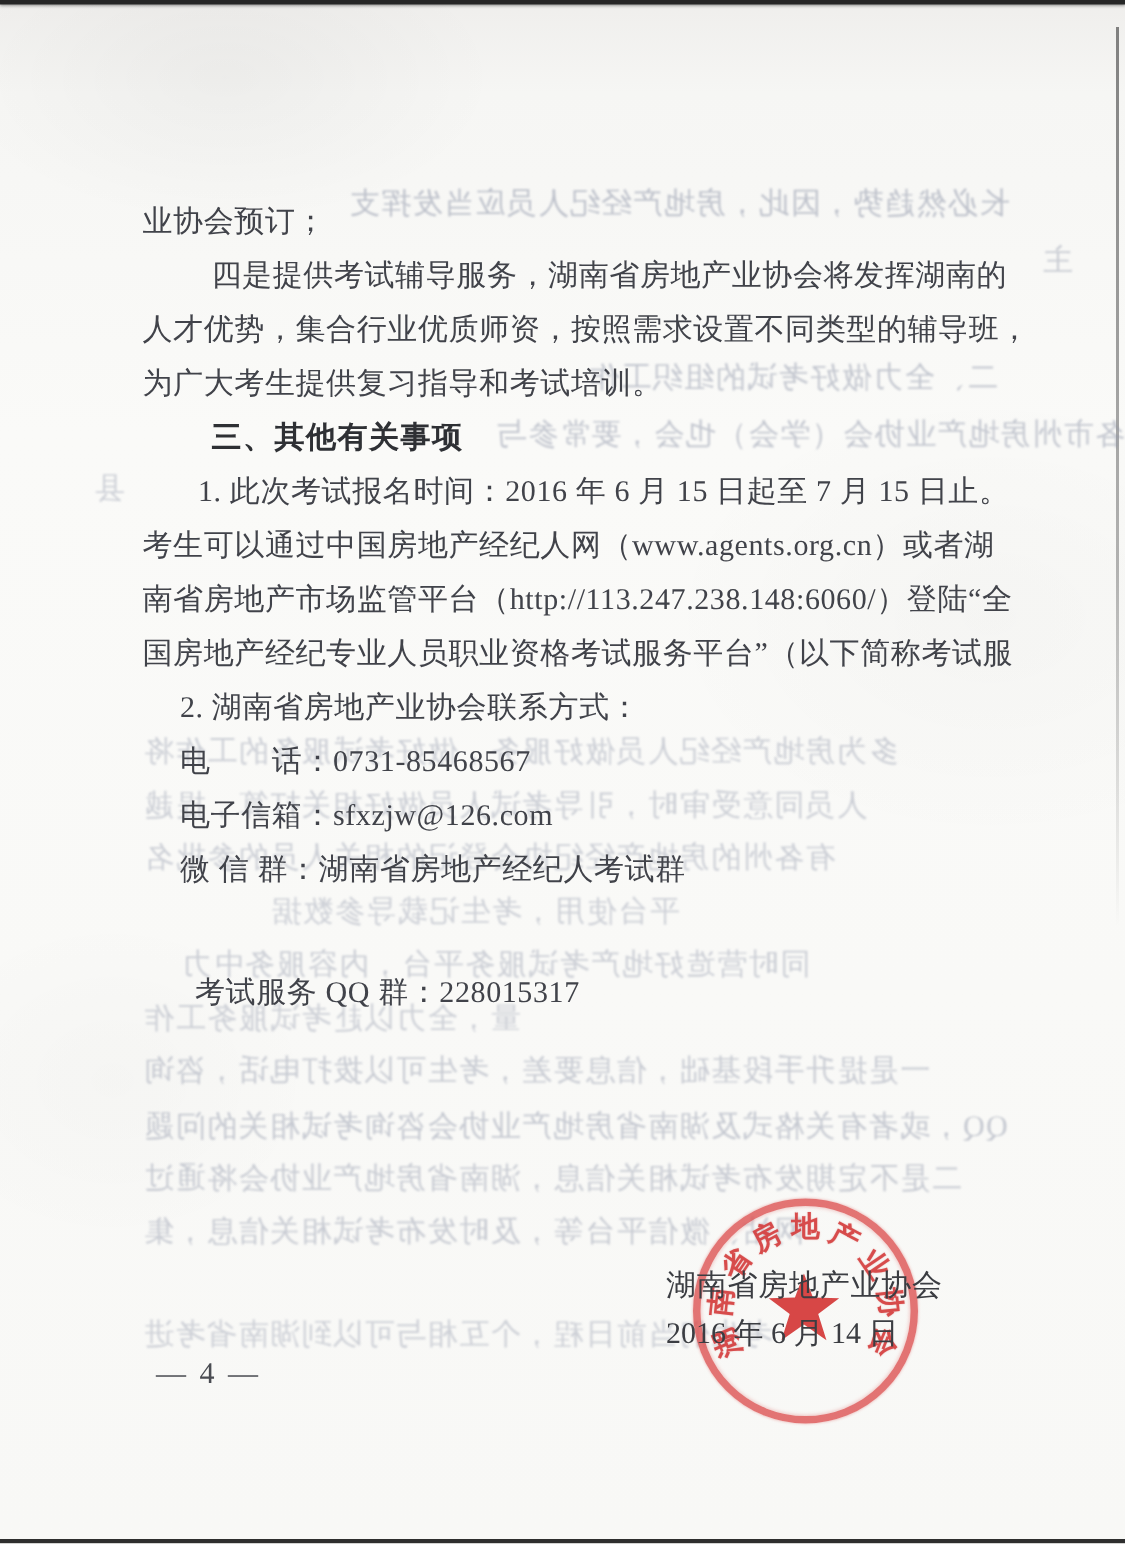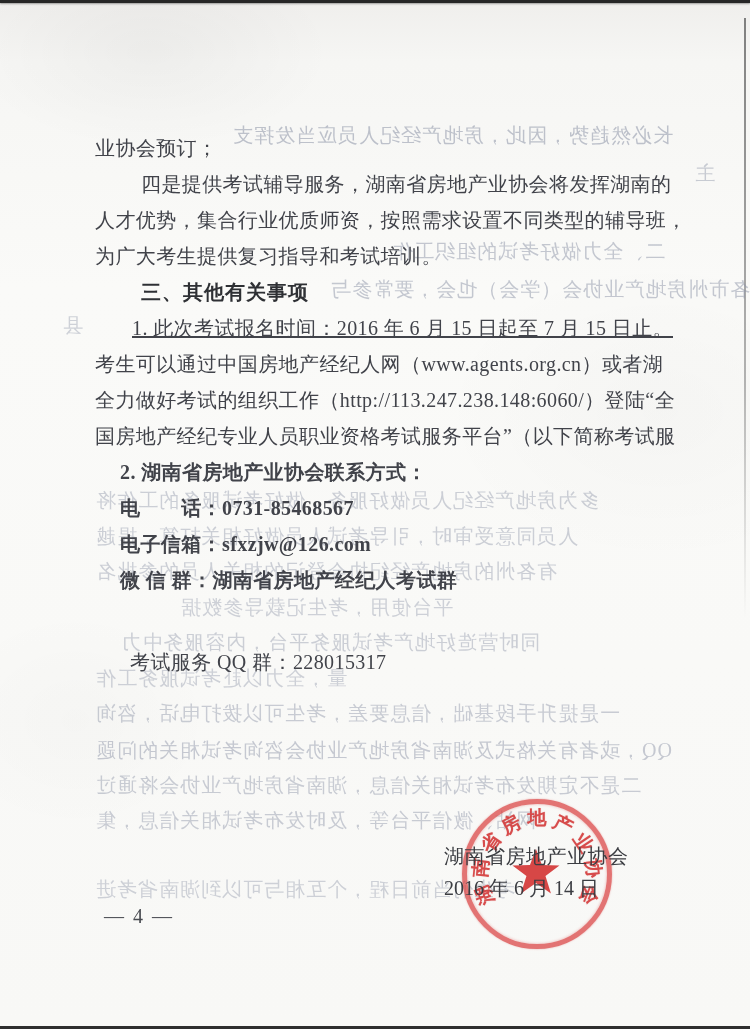--- a/index.html
+++ b/index.html
@@ -22,24 +22,24 @@
   .bleed{
     position:absolute;display:inline-block;white-space:nowrap;
     font-size:20px;letter-spacing:1px;color:#8e95a8;
     transform:scaleX(-1);transform-origin:center;filter:blur(0.7px);
   }
   
   #body-lines{position:absolute;left:95px;top:130px;width:575px;}
   .line{height:36px;line-height:36px;white-space:nowrap;font-size:20px;color:#41434a;letter-spacing:0.4px;}
   .line.flush{padding-left:0;}
   .line.indent{padding-left:46px;}
-  .line.item{padding-left:37px;text-decoration:underline;}
+  .line.item{padding-left:37px;}
   .line.heading{padding-left:46px;font-weight:700;color:#2e3034;
     font-family:Liberation Serif, serif;letter-spacing:1px;font-size:20px;}
-  .line.contact{padding-left:25px;font-weight:bold;}
+  .line.contact{padding-left:25px;}
   .line.contact-wide{padding-left:35px;margin-top:46px;}
   
   .closing{position:absolute;left:0;top:0;z-index:3;}
   .sig{position:absolute;left:444px;top:843px;width:200px;font-size:20px;letter-spacing:0.5px;color:#3b3d42;white-space:nowrap;}
   .date{position:absolute;left:444px;top:875px;font-size:20px;color:#3b3d42;white-space:nowrap;}
   .pagenum{position:absolute;left:104px;top:905px;font-size:20px;color:#4a4c52;letter-spacing:2px;}
   
   .seal{
     position:absolute;left:462px;top:799px;width:150px;height:150px;z-index:2;
     border-radius:50%;border:5px solid rgba(217,64,64,0.72);box-sizing:border-box;
@@ -80,21 +80,21 @@
     </div>
 
   <div id="body-lines">
       <div class="line flush">业协会预订；</div>
       <div class="line indent">四是提供考试辅导服务，湖南省房地产业协会将发挥湖南的</div>
       <div class="line flush">人才优势，集合行业优质师资，按照需求设置不同类型的辅导班，</div>
       <div class="line flush">为广大考生提供复习指导和考试培训。</div>
       <div class="line heading">三、其他有关事项</div>
       <div class="line item">1. 此次考试报名时间：2016 年 6 月 15 日起至 7 月 15 日止。</div>
       <div class="line flush">考生可以通过中国房地产经纪人网（www.agents.org.cn）或者湖</div>
-      <div class="line flush">全力做好考试的组织工作（http://113.247.238.148:6060/）登陆“全</div>
+      <div class="line flush">南省房地产市场监管平台（http://113.247.238.148:6060/）登陆“全</div>
       <div class="line flush">国房地产经纪专业人员职业资格考试服务平台”（以下简称考试服</div>
       <div class="line contact">2. 湖南省房地产业协会联系方式：</div>
       <div class="line contact">电　　话：0731-85468567</div>
       <div class="line contact">电子信箱：sfxzjw@126.com</div>
       <div class="line contact">微 信 群：湖南省房地产经纪人考试群</div>
       <div class="line contact-wide">考试服务 QQ 群：228015317</div>
     </div>
 
   <div class="closing">
     <div class="sig">湖南省房地产业协会</div>

